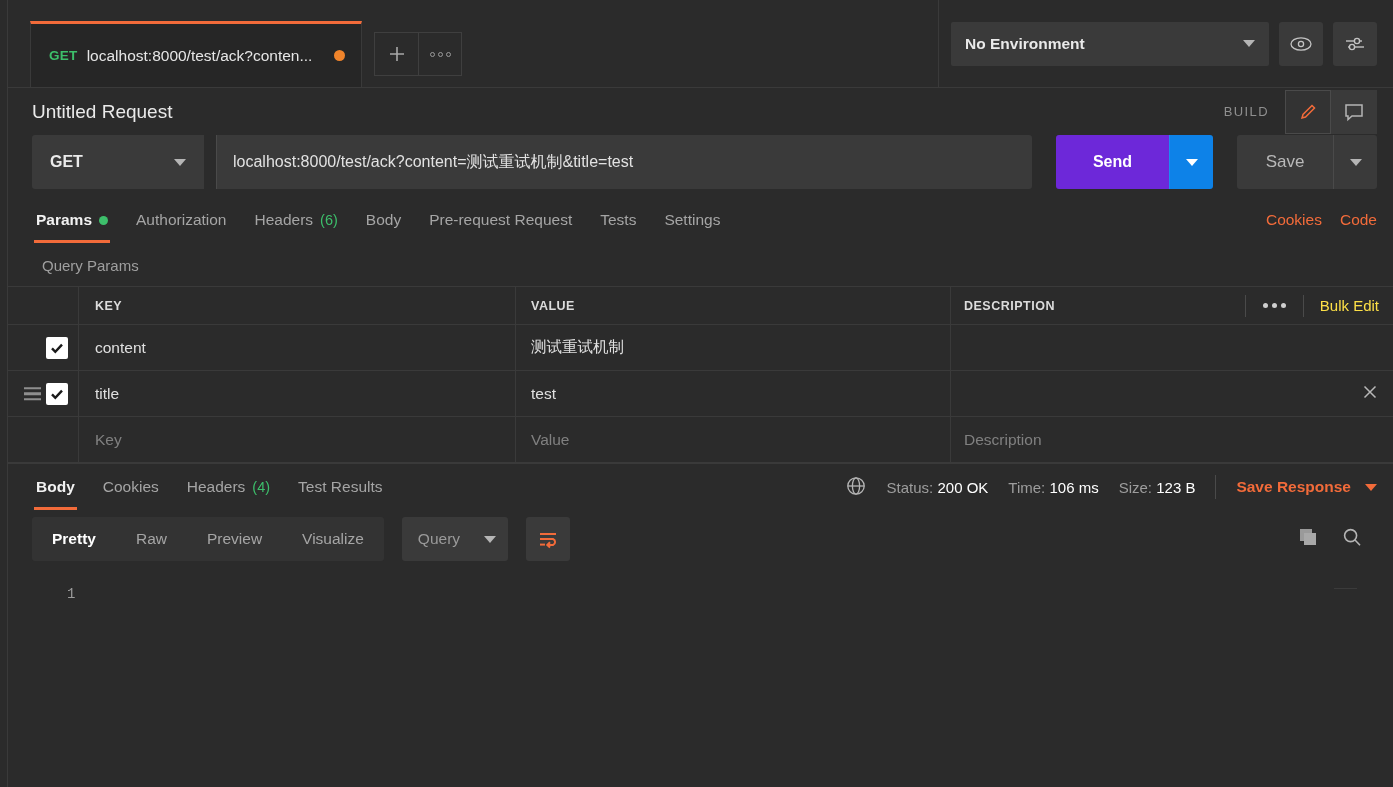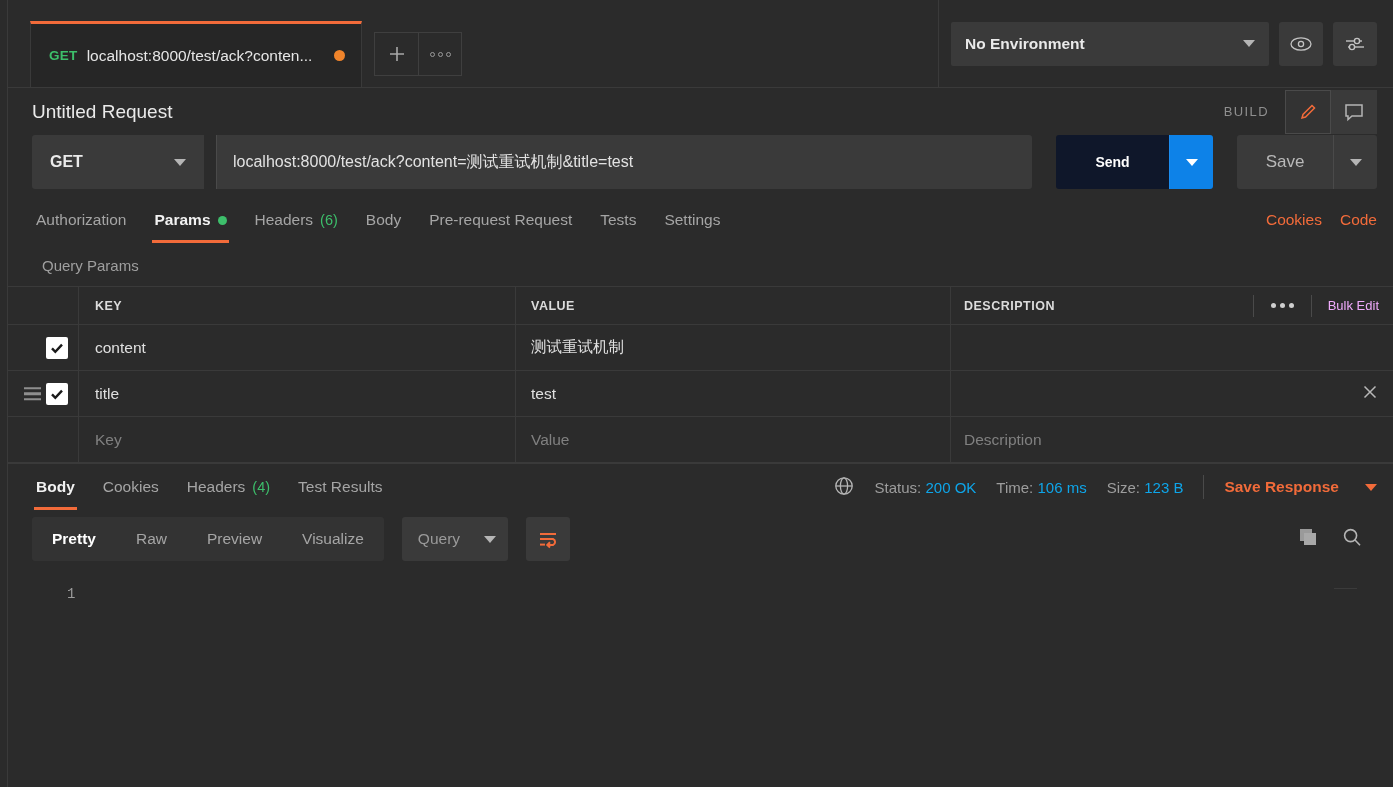--- a/index.html
+++ b/index.html
@@ -85,23 +85,23 @@
   }
   .url-input {
     flex: 1 1 auto; height: 54px; background: #3a3a3a;
     display: flex; align-items: center; padding: 0 16px;
     color: #e2e2e2; font-size: 16px; border-radius: 0 3px 3px 0;
     border-left: 1px solid #4a4a4a;
     white-space: nowrap; overflow: hidden;
   }
   .send-group { display: flex; margin-left: 12px; }
   .send-btn {
-    width: 113px; height: 54px; background: #0f172a; color: #fff;
+    width: 113px; height: 54px; background: #6d28d9; color: #fff;
     display:flex; align-items:center; justify-content:center;
-    font-size: 14px; font-weight: 700; border-radius: 3px 0 0 3px;
+    font-size: 16px; font-weight: 700; border-radius: 3px 0 0 3px;
   }
   .send-caret { width: 44px; height: 54px; background: #0d82e8; display:flex; align-items:center; justify-content:center; border-left:1px solid #1b8cf0; border-radius: 0 3px 3px 0;}
   .send-caret .caret-down { border-top-color: #fff; }
   .save-group { display: flex; margin-left: 12px; }
   .save-btn { width: 96px; height: 54px; background: #3a3a3a; color:#b9b9b9; display:flex; align-items:center; justify-content:center; font-size: 17px; border-radius: 3px 0 0 3px;}
   .save-caret { width: 44px; height: 54px; background: #3a3a3a; display:flex; align-items:center; justify-content:center; border-left: 1px solid #4a4a4a; border-radius: 0 3px 3px 0;}
 
   
   .req-tabs { display: flex; align-items: center; padding: 0 16px 0 14px; height: 46px; margin-top: 8px; }
   .rtab { position: relative; padding: 0 14px; height: 46px; display:flex; align-items:center; gap:7px; color:#a5a5a5; font-size:15.5px; }
@@ -126,30 +126,30 @@
   .cell-text { color:#e0e0e0; font-size:15.5px; }
   .cell-ph { color:#808080; font-size:15.5px; }
   .cbx { width: 22px; height: 22px; background:#fff; border-radius:2px; display:flex; align-items:center; justify-content:center; }
   .cbx svg { display:block; }
   .drag-handle { position:absolute; left: 16px; top: 50%; transform: translateY(-50%); display:flex; flex-direction:column; gap:3px; }
   .drag-handle i { width: 17px; height: 2.5px; background:#8e8e8e; display:block; }
   .head-actions { margin-left:auto; display:flex; align-items:center; height:100%; }
   .vsep { width:1px; height:22px; background:#4a4a4a; }
   .dots3 { display:flex; gap:4px; padding: 0 17px; }
   .dots3 i { width:5px; height:5px; border-radius:50%; background:#cfcfcf; display:block;}
-  .bulk { color:#f0abfc; font-size:13px; padding: 0 14px 0 16px; }
+  .bulk { color:#fde047; font-size:15px; padding: 0 14px 0 16px; }
   .row-x { margin-left:auto; padding-right: 14px; color:#b8b8b8; font-size: 20px; line-height:1; }
 
   
   .resp-sep { height: 1px; background:#3a3a3a; }
   .resp-tabs { display:flex; align-items:center; height: 50px; padding: 0 16px 0 14px; }
   .resp-meta { margin-left:auto; display:flex; align-items:center; gap: 20px; color:#9d9d9d; font-size:15px; }
-  .resp-meta .val { color:#0ea5e9; }
+  .resp-meta .val { color:#ffffff; }
   .meta-sep { width:1px; height:24px; background:#4a4a4a; }
-  .save-resp { color:#f26b3a; font-size:15.5px; font-weight:700; display:flex; align-items:center; gap:26px; }
+  .save-resp { color:#f26b3a; font-size:15.5px; font-weight:700; display:flex; align-items:center; gap:14px; }
   .save-resp .caret-down { border-top-color:#f26b3a; }
 
   .resp-toolbar { display:flex; align-items:center; padding: 8px 16px 8px 24px; height: 58px; gap: 10px; }
   .seg { background:#333; border-radius:3px; display:flex; height: 44px; align-items:center; }
   .seg .s { padding: 0 20px; color:#a5a5a5; font-size:15.5px; height:44px; display:flex; align-items:center; }
   .seg .s.active { color:#fff; font-weight:700; }
   .fmt-select { width:106px; height:44px; background:#3a3a3a; border-radius:3px; display:flex; align-items:center; justify-content:space-between; padding: 0 12px 0 16px; color:#9a9a9a; font-size:15.5px; margin-left: 8px;}
   .wrap-btn { width:44px; height:44px; background:#3a3a3a; border-radius:3px; display:flex; align-items:center; justify-content:center; margin-left: 8px;}
   .tool-right { margin-left:auto; display:flex; align-items:center; gap: 22px; padding-right: 14px; }
 
@@ -240,26 +240,26 @@
       </div>
       <div class="save-group">
         <div class="save-btn">Save</div>
         <div class="save-caret">
           <span class="caret-down"></span>
         </div>
       </div>
     </div>
 
     <div class="req-tabs">
-      <div class="rtab">
-        <span>Authorization</span>
-      </div>
       <div class="rtab active">
         <span>Params</span>
         <span class="green-dot"></span>
+      </div>
+      <div class="rtab">
+        <span>Authorization</span>
       </div>
       <div class="rtab">
         <span>Headers</span>
         <span class="count">(6)</span>
       </div>
       <div class="rtab">
         <span>Body</span>
       </div>
       <div class="rtab">
         <span>Pre-request Request</span>

